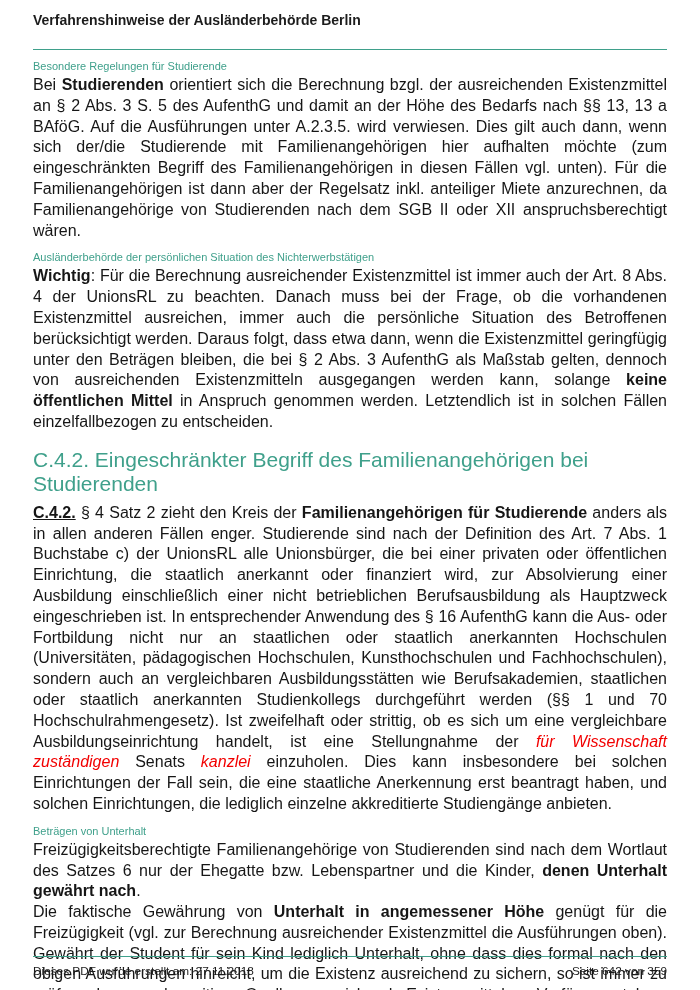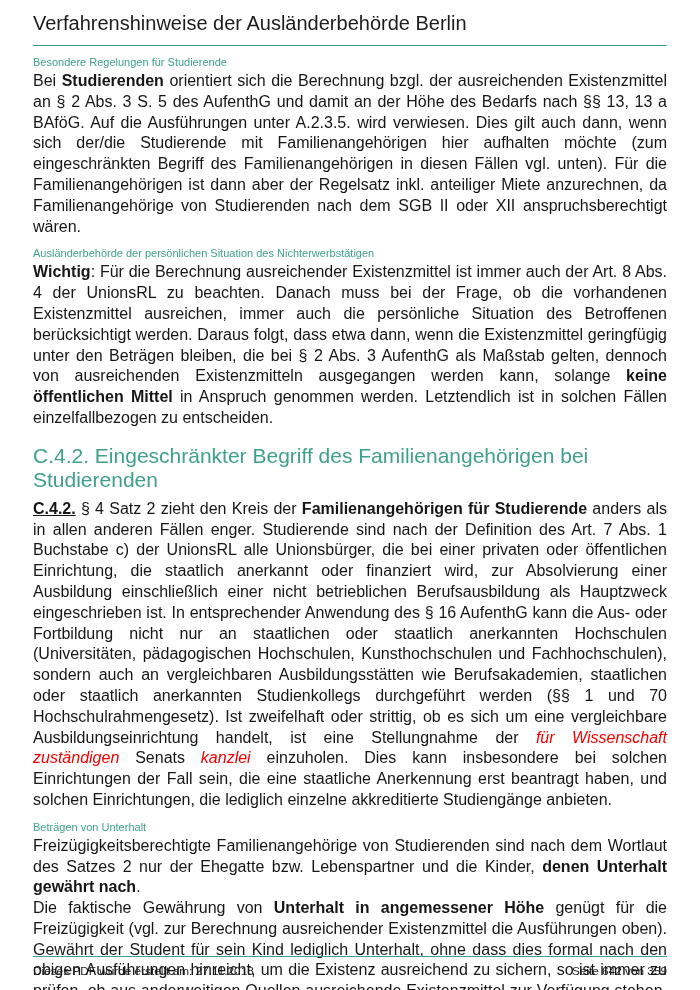--- a/index.html
+++ b/index.html
@@ -14,23 +14,23 @@
     height:990px;
     background:#ffffff;
     position:relative;
     box-sizing:border-box;
     padding:12px 33px 0 33px;
     font-family:"Liberation Sans","DejaVu Sans",sans-serif;
     color:var(--ink);
     overflow:hidden;
   }
   .doc-title{
-    font-size:20px;
-    font-weight:400;
-    margin:0 0 10px 0;
+    font-size:14px;
+    font-weight:700;
+    margin:0 0 21px 0;
     color:#1c1c1c;
   }
   .accent-rule{
     height:0;
     border:0;
     border-top:1px solid var(--accent);
     margin:0;
   }
   .title-rule{margin-bottom:9px;}
   .sec-h{
@@ -80,21 +80,21 @@
   <h2 class="sec-h">Besondere Regelungen für Studierende</h2>
   <p class="body-p"><span>Bei </span><span class="b">Studierenden</span><span> orientiert sich die Berechnung bzgl. der ausreichenden Existenzmittel an § 2 Abs. 3 S. 5 des AufenthG und damit an der Höhe des Bedarfs nach §§ 13, 13 a BAföG. Auf die Ausführungen unter A.2.3.5. wird verwiesen. Dies gilt auch dann, wenn sich der/die Studierende mit Familienangehörigen hier aufhalten möchte (zum eingeschränkten Begriff des Familienangehörigen in diesen Fällen vgl. unten). Für die Familienangehörigen ist dann aber der Regelsatz inkl. anteiliger Miete anzurechnen, da Familienangehörige von Studierenden nach dem SGB II oder XII anspruchsberechtigt wären.</span></p>
 
   <h2 class="sec-h">Ausländerbehörde der persönlichen Situation des Nichterwerbstätigen</h2>
   <p class="body-p"><span class="b">Wichtig</span><span>: Für die Berechnung ausreichender Existenzmittel ist immer auch der Art. 8 Abs. 4 der UnionsRL zu beachten. Danach muss bei der Frage, ob die vorhandenen Existenzmittel ausreichen, immer auch die persönliche Situation des Betroffenen berücksichtigt werden. Daraus folgt, dass etwa dann, wenn die Existenzmittel geringfügig unter den Beträgen bleiben, die bei § 2 Abs. 3 AufenthG als Maßstab gelten, dennoch von ausreichenden Existenzmitteln ausgegangen werden kann, solange </span><span class="b">keine öffentlichen Mittel</span><span> in Anspruch genommen werden. Letztendlich ist in solchen Fällen einzelfallbezogen zu entscheiden.</span></p>
 
   <h2 class="sec-h-large">C.4.2. Eingeschränkter Begriff des Familienangehörigen bei Studierenden</h2>
   <p class="body-p"><span class="bu">C.4.2.</span><span> § 4 Satz 2 zieht den Kreis der </span><span class="b">Familienangehörigen für Studierende</span><span> anders als in allen anderen Fällen enger. Studierende sind nach der Definition des Art. 7 Abs. 1 Buchstabe c) der UnionsRL alle Unionsbürger, die bei einer privaten oder öffentlichen Einrichtung, die staatlich anerkannt oder finanziert wird, zur Absolvierung einer Ausbildung einschließlich einer nicht betrieblichen Berufsausbildung als Hauptzweck eingeschrieben ist. In entsprechender Anwendung des § 16 AufenthG kann die Aus- oder Fortbildung nicht nur an staatlichen oder staatlich anerkannten Hochschulen (Universitäten, pädagogischen Hochschulen, Kunsthochschulen und Fachhochschulen), sondern auch an vergleichbaren Ausbildungsstätten wie Berufsakademien, staatlichen oder staatlich anerkannten Studienkollegs durchgeführt werden (§§ 1 und 70 Hochschulrahmengesetz). Ist zweifelhaft oder strittig, ob es sich um eine vergleichbare Ausbildungseinrichtung handelt, ist eine Stellungnahme der </span><span class="ri">für Wissenschaft zuständigen</span><span> Senats </span><span class="ri">kanzlei</span><span> einzuholen. Dies kann insbesondere bei solchen Einrichtungen der Fall sein, die eine staatliche Anerkennung erst beantragt haben, und solchen Einrichtungen, die lediglich einzelne akkreditierte Studiengänge anbieten.</span></p>
 
   <h2 class="sec-h">Beträgen von Unterhalt</h2>
-  <p class="body-p"><span>Freizügigkeitsberechtigte Familienangehörige von Studierenden sind nach dem Wortlaut des Satzes 2 nur der Ehegatte bzw. Lebenspartner und die Kinder, </span><span class="b">denen Unterhalt gewährt nach</span><span>.</span></p>
+  <p class="body-p"><span>Freizügigkeitsberechtigte Familienangehörige von Studierenden sind nach dem Wortlaut des Satzes 6 nur der Ehegatte bzw. Lebenspartner und die Kinder, </span><span class="b">denen Unterhalt gewährt nach</span><span>.</span></p>
   <p class="body-p"><span>Die faktische Gewährung von </span><span class="b">Unterhalt in angemessener Höhe</span><span> genügt für die Freizügigkeit (vgl. zur Berechnung ausreichender Existenzmittel die Ausführungen oben). Gewährt der Student für sein Kind lediglich Unterhalt, ohne dass dies formal nach den obigen Ausführungen hinreicht, um die Existenz ausreichend zu sichern, so ist immer zu prüfen, ob aus anderweitigen Quellen ausreichende Existenzmittel zur Verfügung stehen. Ist dies der Fall, ist auch das Kind freizügigkeitsberechtigt.</span></p>
 
   <div class="footer">
     <hr class="accent-rule">
     <div class="footer-row">
       <span>Dieses PDF wurde erstellt am: 27.11.2018</span>
       <span>Seite 642 von 359</span>
     </div>
   </div>
 

